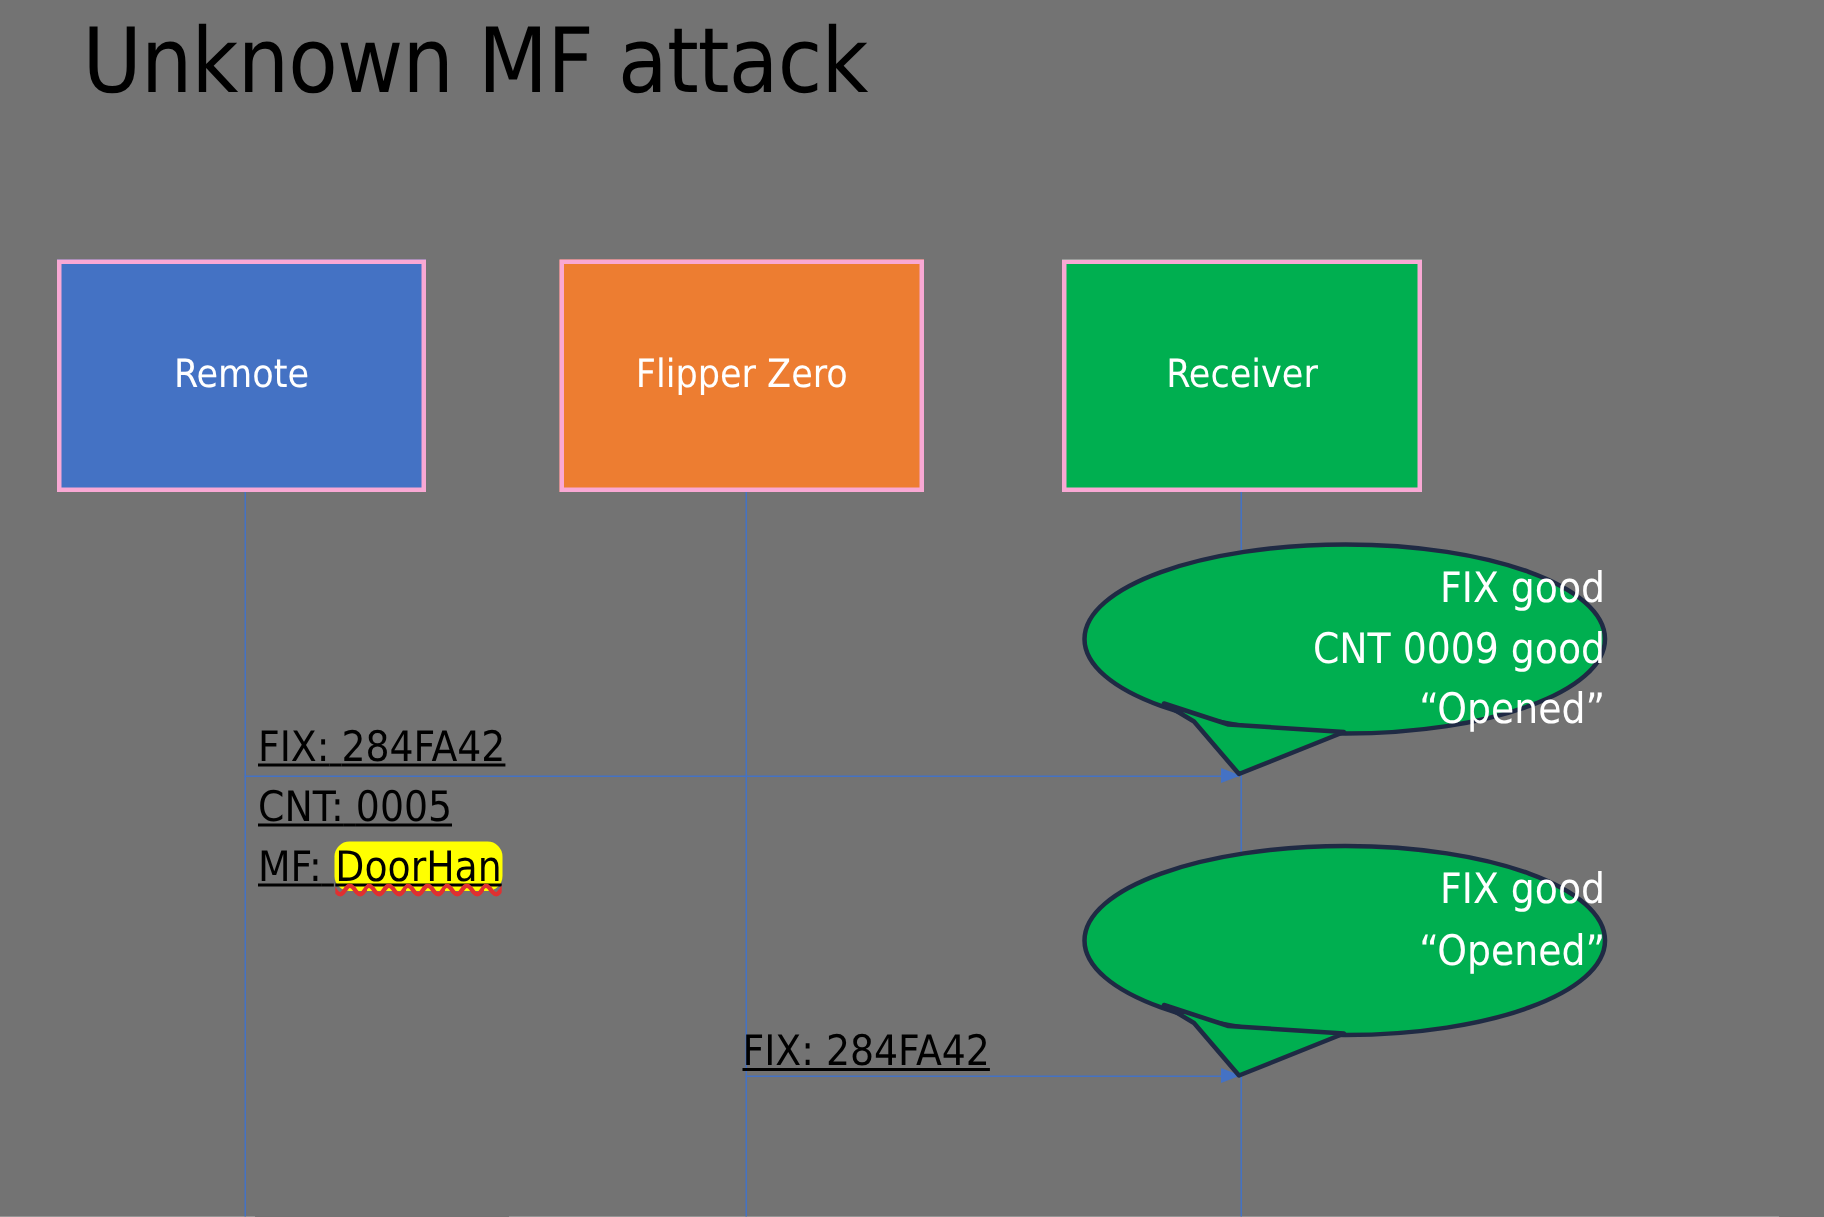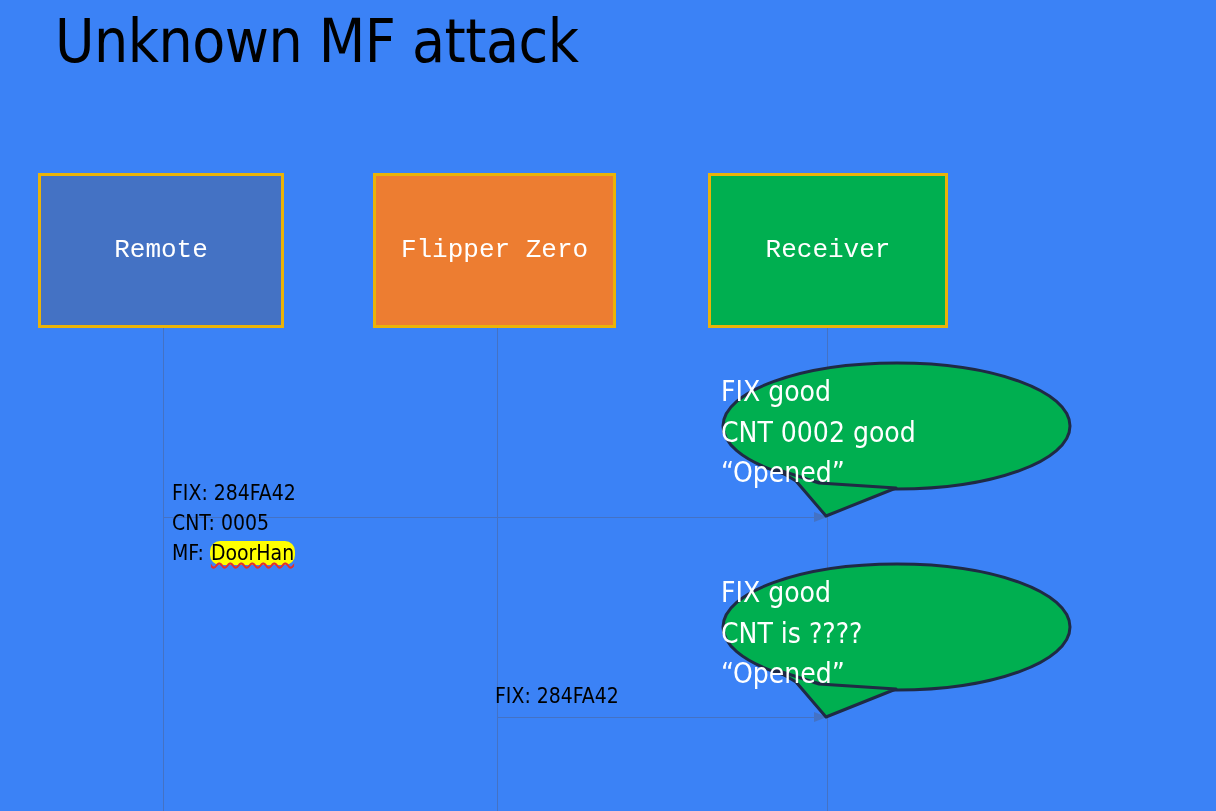--- a/index.html
+++ b/index.html
@@ -10,49 +10,48 @@
     width: 1216px;
     height: 811px;
     background: #ffffff;
     font-family: "DejaVu Sans Condensed", "Liberation Sans", sans-serif;
     overflow: hidden;
   }
   #slide {
     position: relative;
     width: 1216px;
     height: 811px;
-    background: #3b82f6;
+    background: #737373;
   }
 
   
   .slide-title {
     position: absolute;
     left: 55px;
     top: 8px;
     font-size: 60px;
     font-weight: 300;
     color: #000000;
     letter-spacing: -0.5px;
     white-space: nowrap;
     line-height: 1.1;
   }
 
   
   .actor-box {
     position: absolute;
     box-sizing: border-box;
-    border: 3px solid #eab308;
+    border: 3px solid #f9a8d4;
     display: flex;
     align-items: center;
     justify-content: center;
     color: #ffffff;
     font-size: 26px;
     font-weight: 400;
     line-height: 1.2;
-    font-family: Liberation Mono, monospace;
   }
   .actor-remote  { left: 38px;  top: 173px; width: 246px; height: 155px; background: #4472c4; }
   .actor-flipper { left: 373px; top: 173px; width: 243px; height: 155px; background: #ed7d31; }
   .actor-receiver{ left: 708px; top: 173px; width: 240px; height: 155px; background: #00af50; }
   .actor-label { pointer-events: none; }
 
   
   .lifeline {
     position: absolute;
     width: 1px;
@@ -78,24 +77,25 @@
     border-top: 5px solid transparent;
     border-bottom: 5px solid transparent;
     border-left: 13px solid #4472c4;
   }
   .msg-arrow-1 { left: 163px; top: 517px; width: 663px; }
   .msg-arrow-2 { left: 497px; top: 717px; width: 329px; }
 
   
   .msg-text {
     position: absolute;
-    font-size: 21px;
+    font-size: 28px;
     color: #000000;
     line-height: 1.43;
     white-space: nowrap;
+    text-decoration: underline;
   }
   .msg-text .line { display: block; }
   .msg-text-1 { left: 172px; top: 478px; }
   .msg-text-2 { left: 495px; top: 681px; }
 
   .hl {
     background: #ffff00;
     padding: 0 1px;
   }
   .squiggle {
@@ -114,21 +114,21 @@
   }
   .callout svg {
     display: block;
     overflow: visible;
   }
   .callout-text {
     position: absolute;
     left: 0;
     top: 0;
     width: 349px;
-    text-align: left;
+    text-align: right;
     color: #ffffff;
     font-size: 28px;
     line-height: 1.45;
     pointer-events: none;
   }
   .callout-text .line { display: block; }
   .callout-1 { left: 721px; top: 361px; width: 351px; height: 158px; }
   .callout-1 .callout-text { padding-top: 11px; }
   .callout-2 { left: 721px; top: 562px; width: 351px; height: 158px; }
   .callout-2 .callout-text { padding-top: 11px; }
@@ -168,30 +168,29 @@
     <span class="line"><span>FIX:</span>&nbsp;<span>284FA42</span></span>
   </div>
 
   <div class="callout callout-1">
     <svg width="351" height="160" viewBox="0 0 351 160">
       <path d="M 176 2 C 272 2 349 30 349 65 C 349 100 272 128 176 128 C 80 128 2 100 2 65 C 2 30 80 2 176 2 Z" fill="#00AF50" stroke="#1F2A44" stroke-width="3"></path>
       <path d="M 55 108 L 75 120 L 105 155 L 175 127 L 98 122 Z" fill="#00AF50" stroke="#1F2A44" stroke-width="3" stroke-linejoin="round"></path>
     </svg>
     <div class="callout-text">
       <span class="line">FIX good</span>
-      <span class="line">CNT 0002 good</span>
+      <span class="line">CNT 0009 good</span>
       <span class="line">“Opened”</span>
     </div>
   </div>
 
   <div class="callout callout-2">
     <svg width="351" height="160" viewBox="0 0 351 160">
       <path d="M 176 2 C 272 2 349 30 349 65 C 349 100 272 128 176 128 C 80 128 2 100 2 65 C 2 30 80 2 176 2 Z" fill="#00AF50" stroke="#1F2A44" stroke-width="3"></path>
       <path d="M 55 108 L 75 120 L 105 155 L 175 127 L 98 122 Z" fill="#00AF50" stroke="#1F2A44" stroke-width="3" stroke-linejoin="round"></path>
     </svg>
     <div class="callout-text">
       <span class="line">FIX good</span>
-      <span class="line">CNT is ????</span>
       <span class="line">“Opened”</span>
     </div>
   </div>
 
 </div>
 
 </body></html>

